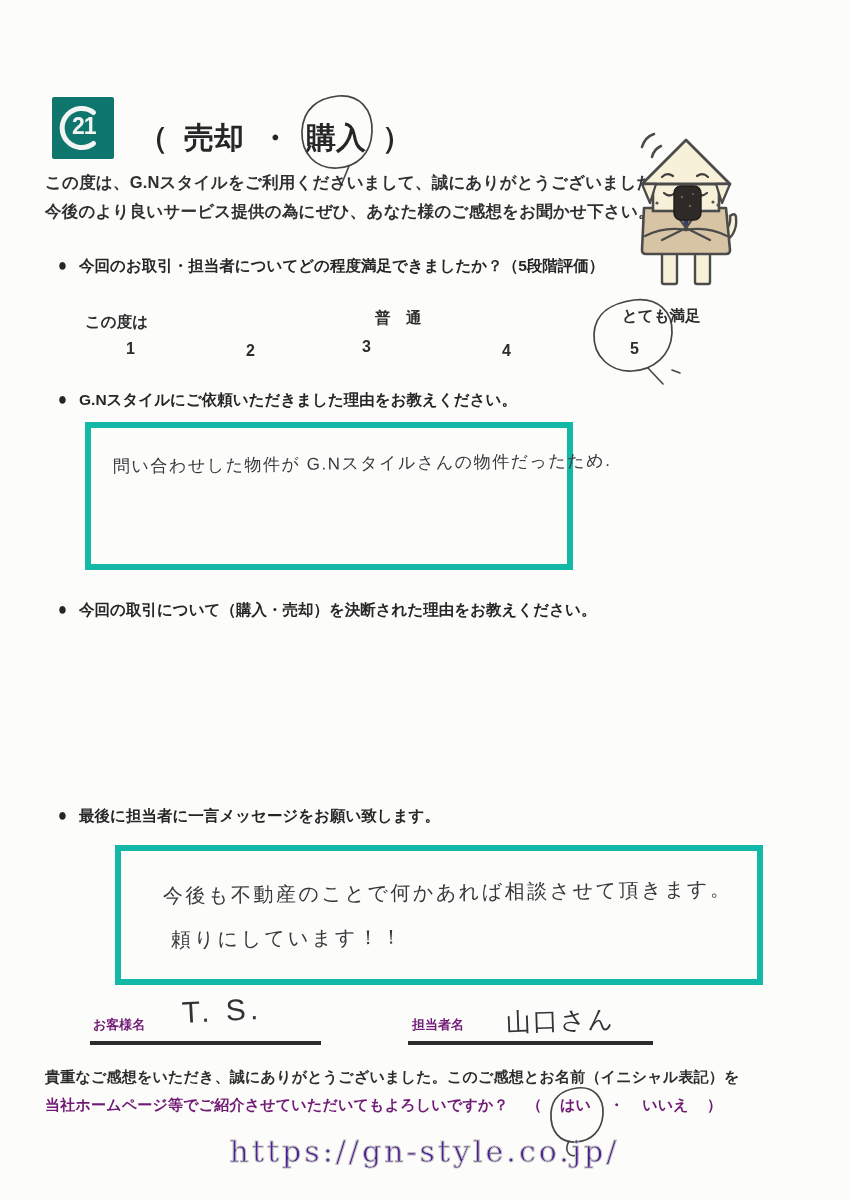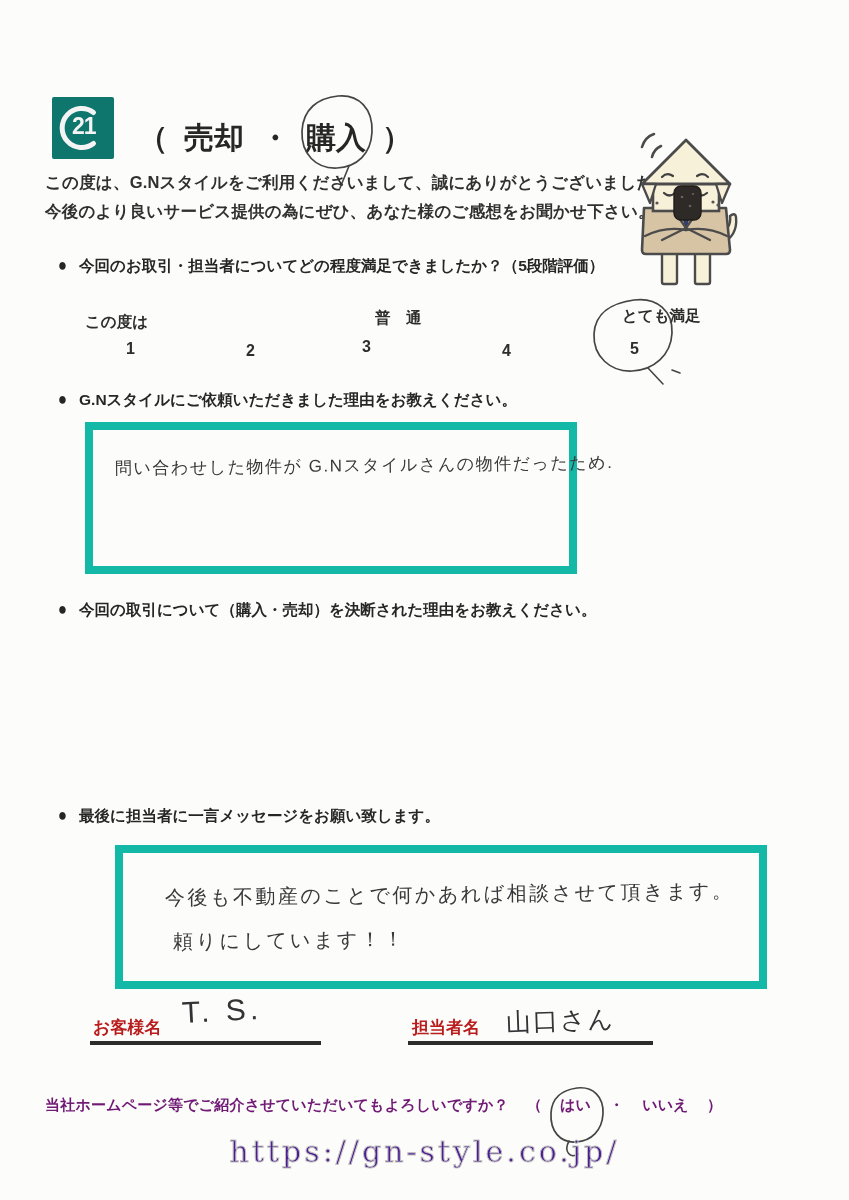--- a/index.html
+++ b/index.html
@@ -33,33 +33,33 @@
   .mascot{position:absolute;left:628px;top:126px;}
   
   .q{position:absolute;left:58px;display:flex;align-items:flex-start;gap:12px;
      font-size:15.5px;font-weight:700;color:#262626;white-space:nowrap;}
   .q .bullet{font-size:15px;line-height:1.25;transform:scaleY(1.2);}
   .q1{top:256px}.q2{top:390px}.q3{top:600px}.q4{top:806px}
   
   .scale-label{position:absolute;font-size:15.5px;font-weight:700;color:#2d2d2d;white-space:nowrap;}
   .scale-num{position:absolute;font-size:16px;font-weight:600;color:#2d2d2d;}
   
-  .abox{position:absolute;border:8px solid #14b8a6;background:transparent;}
+  .abox{position:absolute;border:6px solid #14b8a6;background:transparent;}
   .box1{left:85px;top:422px;width:476px;height:136px;}
   .box2{left:87px;top:636px;width:635px;height:120px;}
   .box3{left:87px;top:845px;width:636px;height:128px;margin-left:28px;}
   .hand{position:absolute;color:#38383a;white-space:nowrap;
         transform:rotate(-0.7deg);letter-spacing:1.5px;}
   .hand-a1{left:22px;top:24px;font-size:17px;}
   .hand-b1{left:30px;top:26px;font-size:19px;letter-spacing:2px;}
   .hand-b2{left:36px;top:64px;font-size:19px;letter-spacing:2px;}
   .hand-c1{left:42px;top:28px;font-size:20px;letter-spacing:2.5px;}
   .hand-c2{left:50px;top:74px;font-size:20px;letter-spacing:3px;}
   
-  .sig-label{position:absolute;font-size:17px;font-weight:700;color:#b91c1c;white-space:nowrap;}
+  .sig-label{position:absolute;font-size:13px;font-weight:700;color:#701a75;white-space:nowrap;}
   .sig-value{position:absolute;color:#333336;white-space:nowrap;}
   .sig-line{position:absolute;height:3.5px;background:#2c2c2c;}
   
   .footer-l1{position:absolute;left:45px;top:1068px;font-size:15px;font-weight:700;
     color:#2d2d2d;white-space:nowrap;letter-spacing:.2px;}
   .footer-l2{position:absolute;left:45px;top:1096px;font-size:15px;font-weight:700;
     color:#701a75;white-space:nowrap;display:flex;align-items:flex-start;letter-spacing:.2px;}
   .footer-l2 .f-sp{margin-left:18px;}
   .yes-wrap{position:relative;display:inline-block;}
   
@@ -194,20 +194,21 @@
     <div class="hand hand-c2">頼りにしています！！</div>
   </div>
 
   <div class="sig-label" style="left:93px;top:1016px;">お客様名</div>
   <div class="sig-value" style="left:182px;top:994px;font-size:30px;transform:rotate(-3deg);letter-spacing:4px;">T. S.</div>
   <div class="sig-line" style="left:90px;top:1041px;width:231px;"></div>
   <div class="sig-label" style="left:412px;top:1016px;">担当者名</div>
   <div class="sig-value" style="left:506px;top:1004px;font-size:25px;transform:rotate(-2deg);letter-spacing:2px;">山口さん</div>
   <div class="sig-line" style="left:408px;top:1041px;width:245px;"></div>
 
+  <div class="footer-l1">貴重なご感想をいただき、誠にありがとうございました。このご感想とお名前（イニシャル表記）を</div>
   <div class="footer-l2">
     <span>当社ホームページ等でご紹介させていただいてもよろしいですか？</span>
     <span class="f-sp">（</span>
     <span class="f-sp yes-wrap">
       <span>はい</span>
       <svg class="circle-svg" style="left:-15px;top:-12px;" width="66" height="80" viewBox="0 0 66 80">
         <path d="M32,4 C48,2 59,13 58,30 C57,46 47,57 31,58 C15,59 5,47 6,29 C7,13 17,6 32,4 Z" fill="none" stroke="#454545" stroke-width="1.7" stroke-linecap="round"></path>
         <path d="M24,57 C18,68 26,75 33,70" fill="none" stroke="#454545" stroke-width="1.6" stroke-linecap="round"></path>
       </svg>
     </span>

